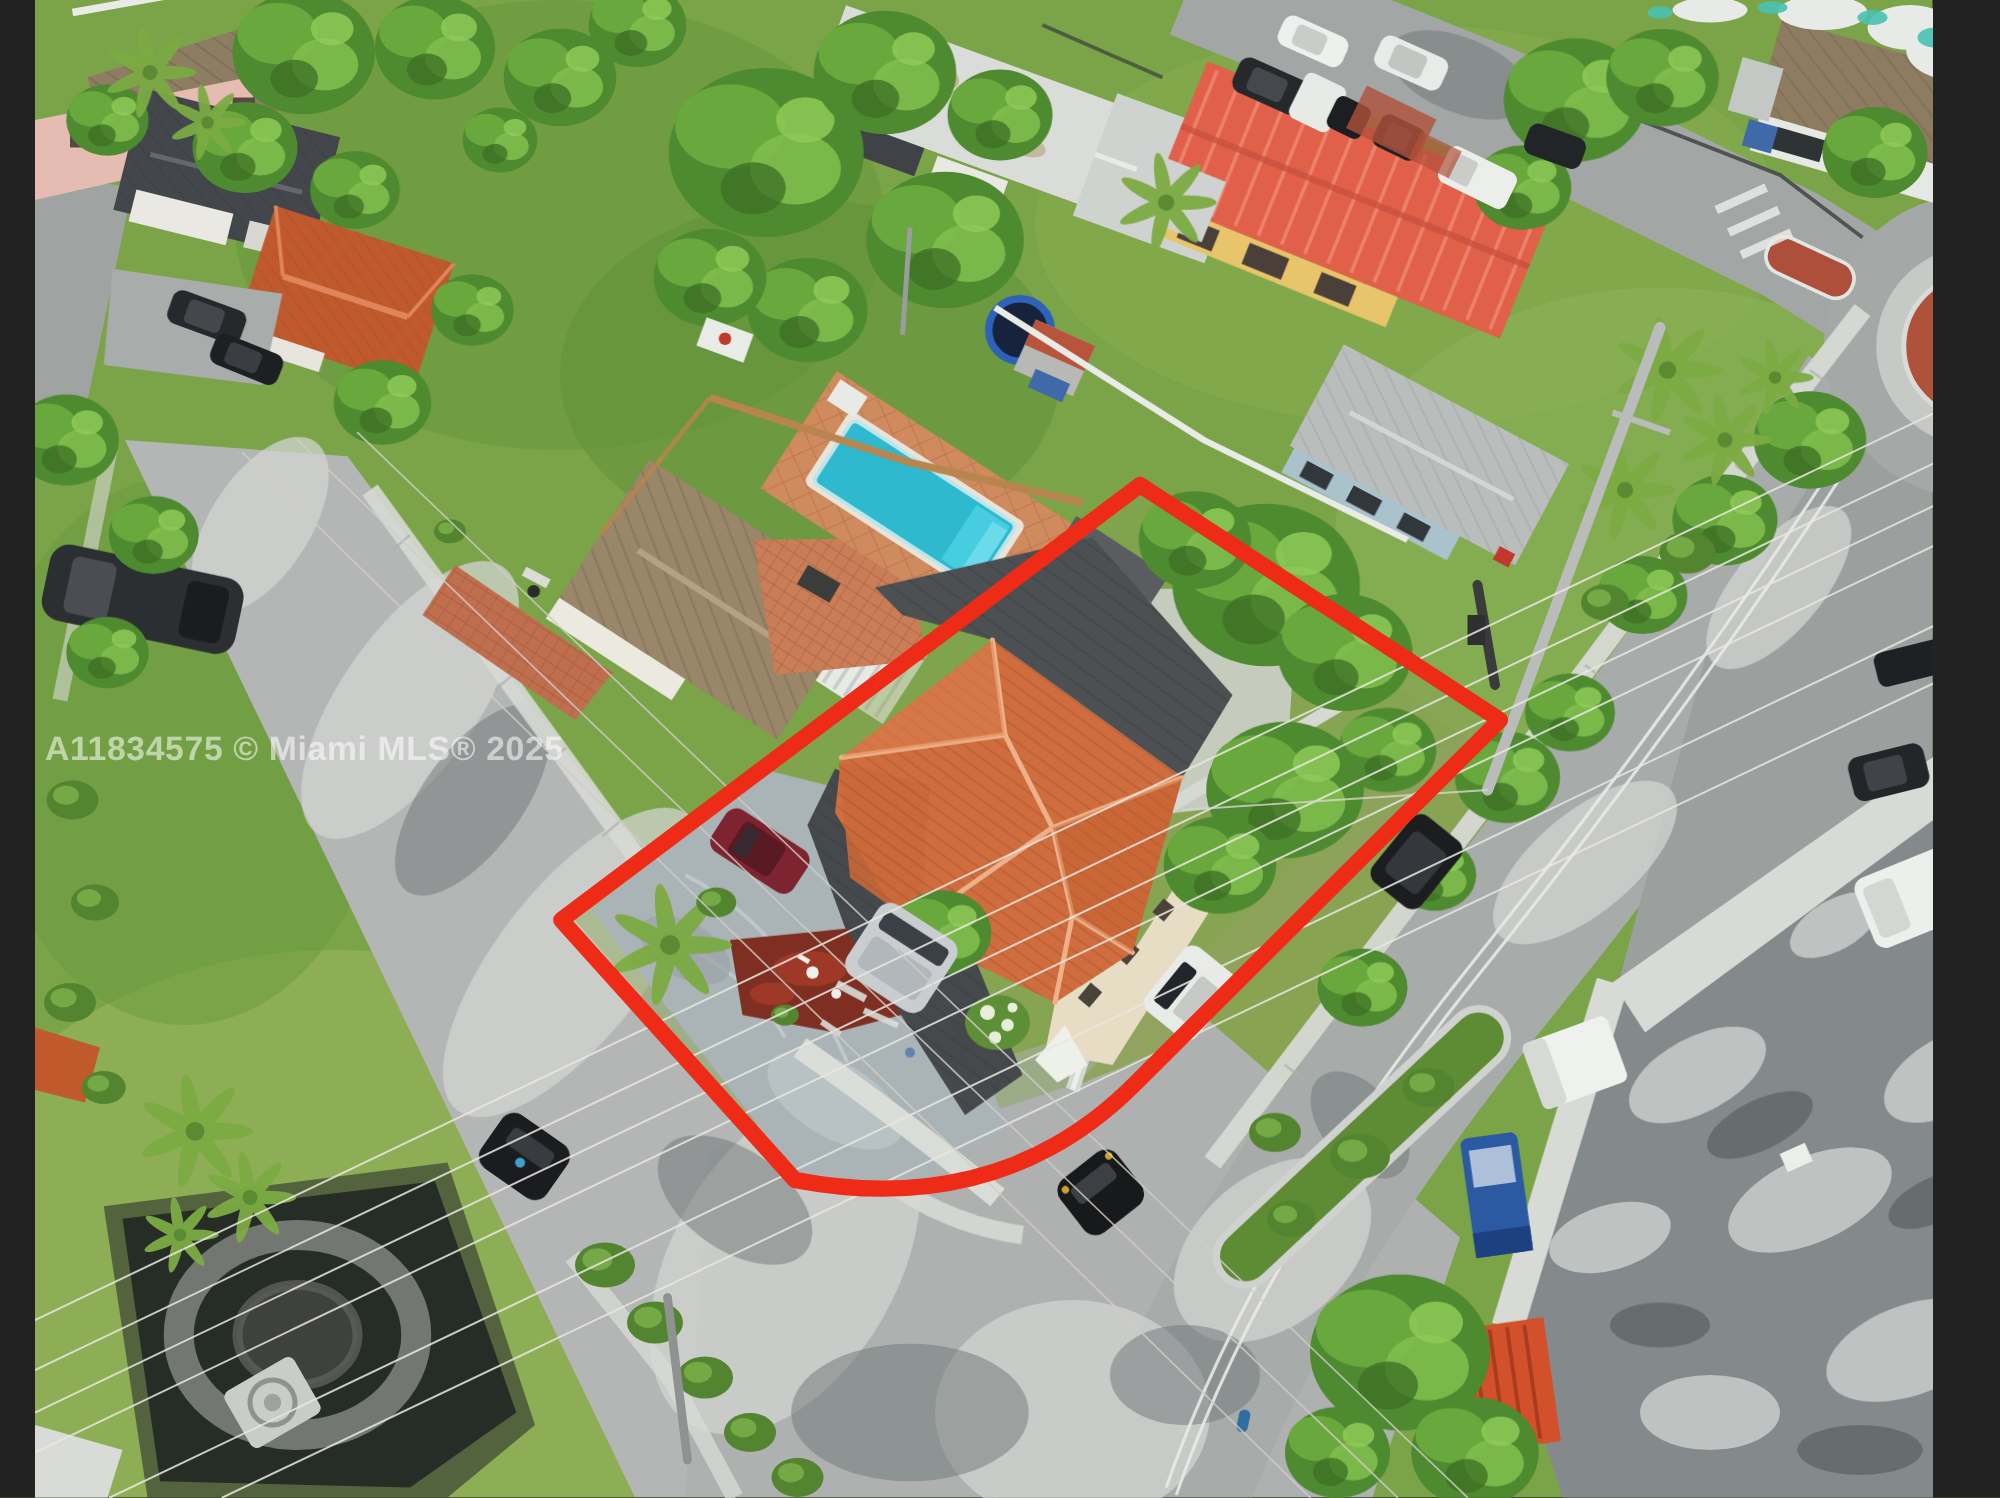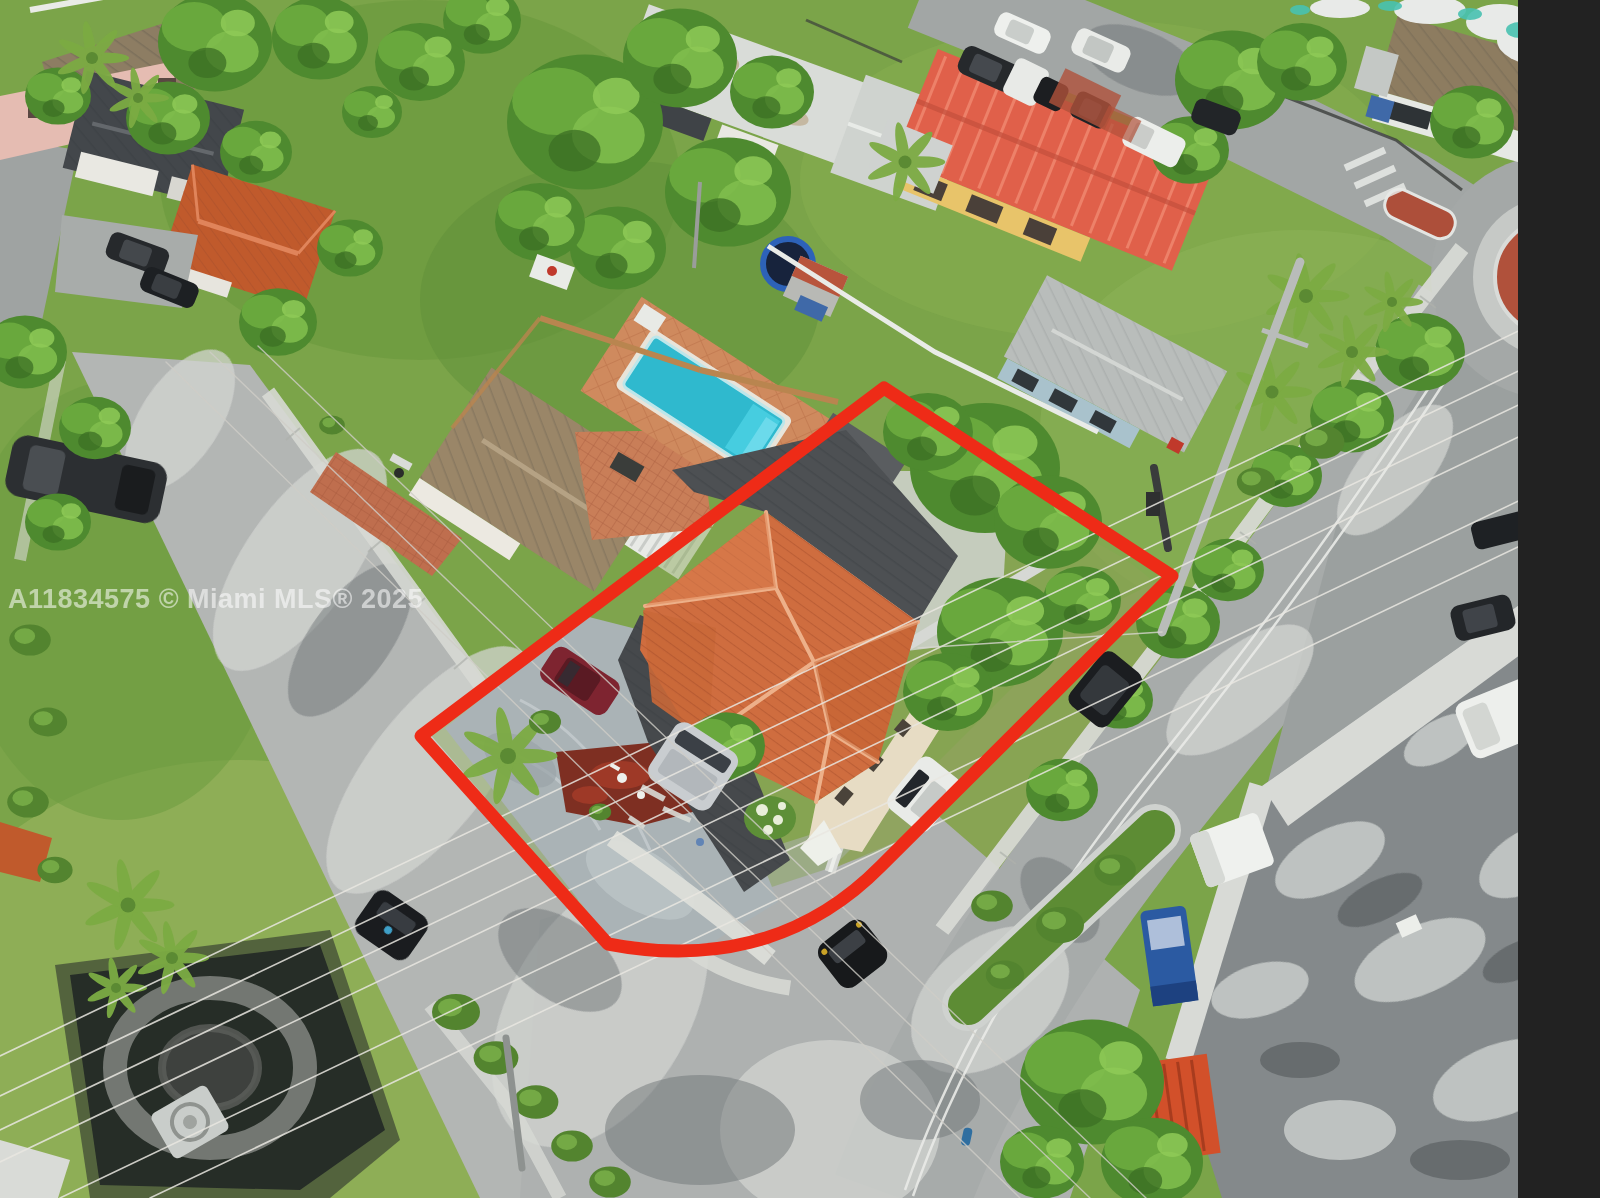--- a/index.html
+++ b/index.html
@@ -1,16 +1,16 @@
 <!DOCTYPE html>
 <html><head>
 <meta charset="utf-8">
 <style>
   html,body{margin:0;padding:0;background:#222;}
-  .stage{width:1518px;height:1198px;overflow:hidden;position:relative;font-family:"Liberation Sans",sans-serif;}
+  .stage{width:1518px;height:1198px;overflow:hidden;position:relative;font-family:"Liberation Sans",sans-serif;padding-left:28px;}
   .stage svg{display:block;width:1600px;height:1198px;}
   .wm{font-family:"Liberation Sans",sans-serif;font-size:27px;font-weight:600;letter-spacing:.5px;}
 </style>
 </head>
 <body>
 
 <div class="stage">
 <svg viewBox="0 0 1600 1198" xmlns="http://www.w3.org/2000/svg">
   <defs>
     <pattern id="tileStripes" width="9" height="9" patternUnits="userSpaceOnUse" patternTransform="rotate(36)">

